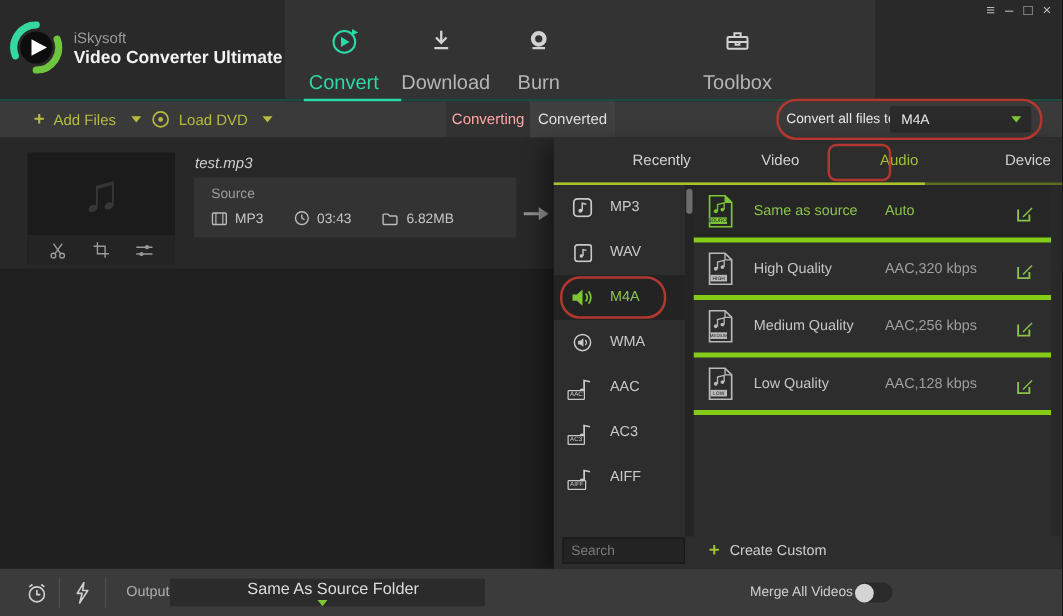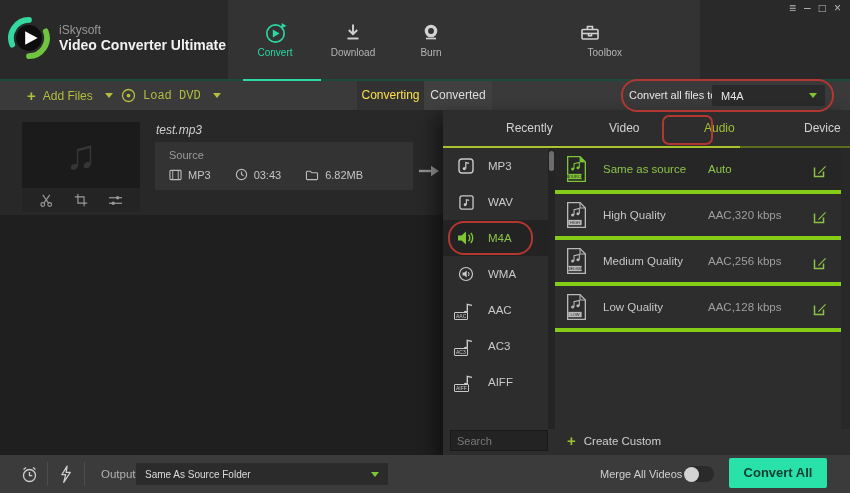--- a/index.html
+++ b/index.html
@@ -12,31 +12,31 @@
   .nav-strip{position:absolute;left:228px;top:0;width:472px;height:79px;background:#333333;}
   .header-line{position:absolute;left:0;top:79px;width:850px;height:2px;background:#1c4a3f;z-index:2;}
   .header-line-active{position:absolute;left:243px;top:79px;width:78px;height:2px;background:#2bd9a5;z-index:3;}
   .logo{position:absolute;left:8px;top:17px;display:flex;align-items:center;gap:9px;}
   .logo-t1{font-size:12px;color:#989898;line-height:14px;}
   .logo-t2{font-size:14px;font-weight:bold;color:#f2f2f2;line-height:17px;}
   .win-controls{position:absolute;right:9px;top:1px;display:flex;gap:8px;color:#bdbdbd;font-size:12px;z-index:5;}
   .win-controls span{cursor:default;line-height:14px;}
   .nav-item{position:absolute;top:20px;width:64px;text-align:center;}
   .nav-icon{height:26px;display:flex;align-items:center;justify-content:center;}
-  .nav-label{margin-top:1px;font-size:10px;color:#b5b5b5;}
+  .nav-label{margin-top:12px;font-size:16px;color:#b5b5b5;}
   .nav-item.active .nav-label{color:#2bd9a5;}
 
   
   .toolbar{position:absolute;left:0;top:81px;width:850px;height:29px;background:#3a3a3a;}
   .tb-btn{position:absolute;top:0;height:29px;display:flex;align-items:center;gap:7px;color:#b3bd3e;font-size:12px;}
   .plus{font-size:15px;font-weight:bold;line-height:14px;}
   .caret{width:0;height:0;border-left:4px solid transparent;border-right:4px solid transparent;border-top:5px solid #b3bd3e;}
   .caret.green{border-top-color:#7ec636;}
   .tb-tab{position:absolute;top:0;height:29px;line-height:29px;text-align:center;font-size:12px;}
-  .tab-converting{left:357px;width:67px;background:#323232;color:#fde047;}
+  .tab-converting{left:357px;width:67px;background:#323232;color:#fca5a5;}
   .tab-converted{left:424px;width:68px;background:#404040;color:#dedede;}
   .convert-to-label{position:absolute;left:629px;top:0;height:29px;line-height:29px;font-size:11px;color:#e6e6e6;}
   .m4a-select{position:absolute;left:712px;top:4px;width:113px;height:21px;background:#2a2a2a;border-radius:2px;
               display:flex;align-items:center;font-size:11px;color:#e8e8e8;padding:0;}
   .m4a-select .val{padding-left:9px;flex:1;}
   .m4a-select .caret{margin-right:8px;}
 
   
   .filestrip{position:absolute;left:0;top:110px;width:850px;height:105px;background:#282828;}
   .thumb{position:absolute;left:22px;top:12px;width:118px;height:90px;background:#1b1b1b;}
@@ -84,21 +84,21 @@
   .create-custom{position:absolute;left:124px;top:320px;height:21px;display:flex;align-items:center;gap:8px;
                  font-size:11.5px;color:#cfcfcf;}
   .create-custom .plus{color:#9fc131;}
 
   
   .footer{position:absolute;left:0;top:455px;width:850px;height:38px;background:#3b3b3b;z-index:5;}
   .ft-icon{position:absolute;top:10px;color:#cfcfcf;}
   .ft-sep{position:absolute;top:7px;width:1px;height:24px;background:#4d4d4d;}
   .output-label{position:absolute;left:101px;top:0;height:38px;line-height:38px;font-size:11.5px;color:#b0b0b0;}
   .output-select{position:absolute;left:136px;top:8px;width:252px;height:22px;background:#2b2b2b;
-                 display:flex;align-items:center;font-size:10px;color:#dcdcdc;}
+                 display:flex;align-items:center;font-size:13px;color:#dcdcdc;flex-direction:column;}
   .output-select .val{padding-left:9px;flex:1;}
   .output-select .caret{margin-right:9px;}
   .merge-label{position:absolute;left:600px;top:0;height:38px;line-height:38px;font-size:11px;color:#cfcfcf;}
   .toggle{position:absolute;left:684px;top:11px;width:30px;height:16px;background:#2a2a2a;border-radius:9px;}
   .toggle .knob{position:absolute;left:0;top:0.5px;width:15px;height:15px;background:#d4d4d4;border-radius:50%;}
   .convert-all{position:absolute;left:729px;top:3px;width:98px;height:30px;background:#29e2aa;border-radius:2px;
                text-align:center;line-height:30px;font-size:13px;font-weight:bold;color:#0e3d2e;cursor:pointer;}
 
   
   .annot{position:absolute;border:2px solid #b23730;pointer-events:none;z-index:60;}
@@ -161,21 +161,21 @@
             <path d="M12 3.5 V12.5"></path>
               <path d="M7.8 9 L12 13.2 L16.2 9"></path>
               <path d="M6.5 17.5 H17.5"></path>
           </g>
         </svg>
       </div>
       <div class="nav-label">Download</div>
     </div>
 
 
-    <div class="nav-item" style="left:558px;text-align:right;">
+    <div class="nav-item" style="left:558px;">
       <div class="nav-icon">
         <svg width="24" height="24" viewBox="0 0 24 24">
           <g stroke="#d2d2d2" stroke-width="1.6" fill="none">
             <rect x="4" y="8.5" width="16" height="9.5" rx="1"></rect>
             <path d="M9.5 8.5 V5.5 H14.5 V8.5"></path>
             <path d="M4 12.5 H20"></path>
             <path d="M10.5 12.5 v2.2 h3 v-2.2"></path>
           </g>
         </svg>
       </div>
@@ -184,21 +184,21 @@
   </div>
   <div class="header-line"></div>
   <div class="header-line-active"></div>
 
   <div class="toolbar">
     <div class="tb-btn" style="left:27px;">
       <span class="plus">+</span>
       <span>Add Files</span>
       <span class="caret" style="margin-left:5px;"></span>
     </div>
-    <div class="tb-btn" style="left:121px;font-family:Liberation Mono, monospace;">
+    <div class="tb-btn" style="left:121px;">
       <svg width="15" height="15" viewBox="0 0 16 16">
         <circle cx="8" cy="8" r="6.4" stroke="#b3bd3e" stroke-width="1.4" fill="none"></circle>
         <circle cx="8" cy="8" r="2" fill="#b3bd3e"></circle>
       </svg>
       <span>Load DVD</span>
       <span class="caret" style="margin-left:5px;"></span>
     </div>
 
     <div class="tb-tab tab-converting">Converting</div>
     <div class="tb-tab tab-converted">Converted</div>
@@ -478,20 +478,19 @@
     <div class="output-select">
       <span class="val">Same As Source Folder</span>
       <span class="caret green"></span>
     </div>
 
     <div class="merge-label">Merge All Videos</div>
     <div class="toggle">
       <div class="knob"></div>
     </div>
 
-    <div class="convert-all">Convert All</div>
   </div>
 
   <div class="annot oval" style="left:621px;top:79px;width:209px;height:29px;"></div>
   <div class="annot rrect" style="left:662px;top:115px;width:47px;height:26px;"></div>
   <div class="annot oval" style="left:448px;top:221px;width:81px;height:30px;border-width:2px;"></div>
 
 </div>
 
 </body></html>

